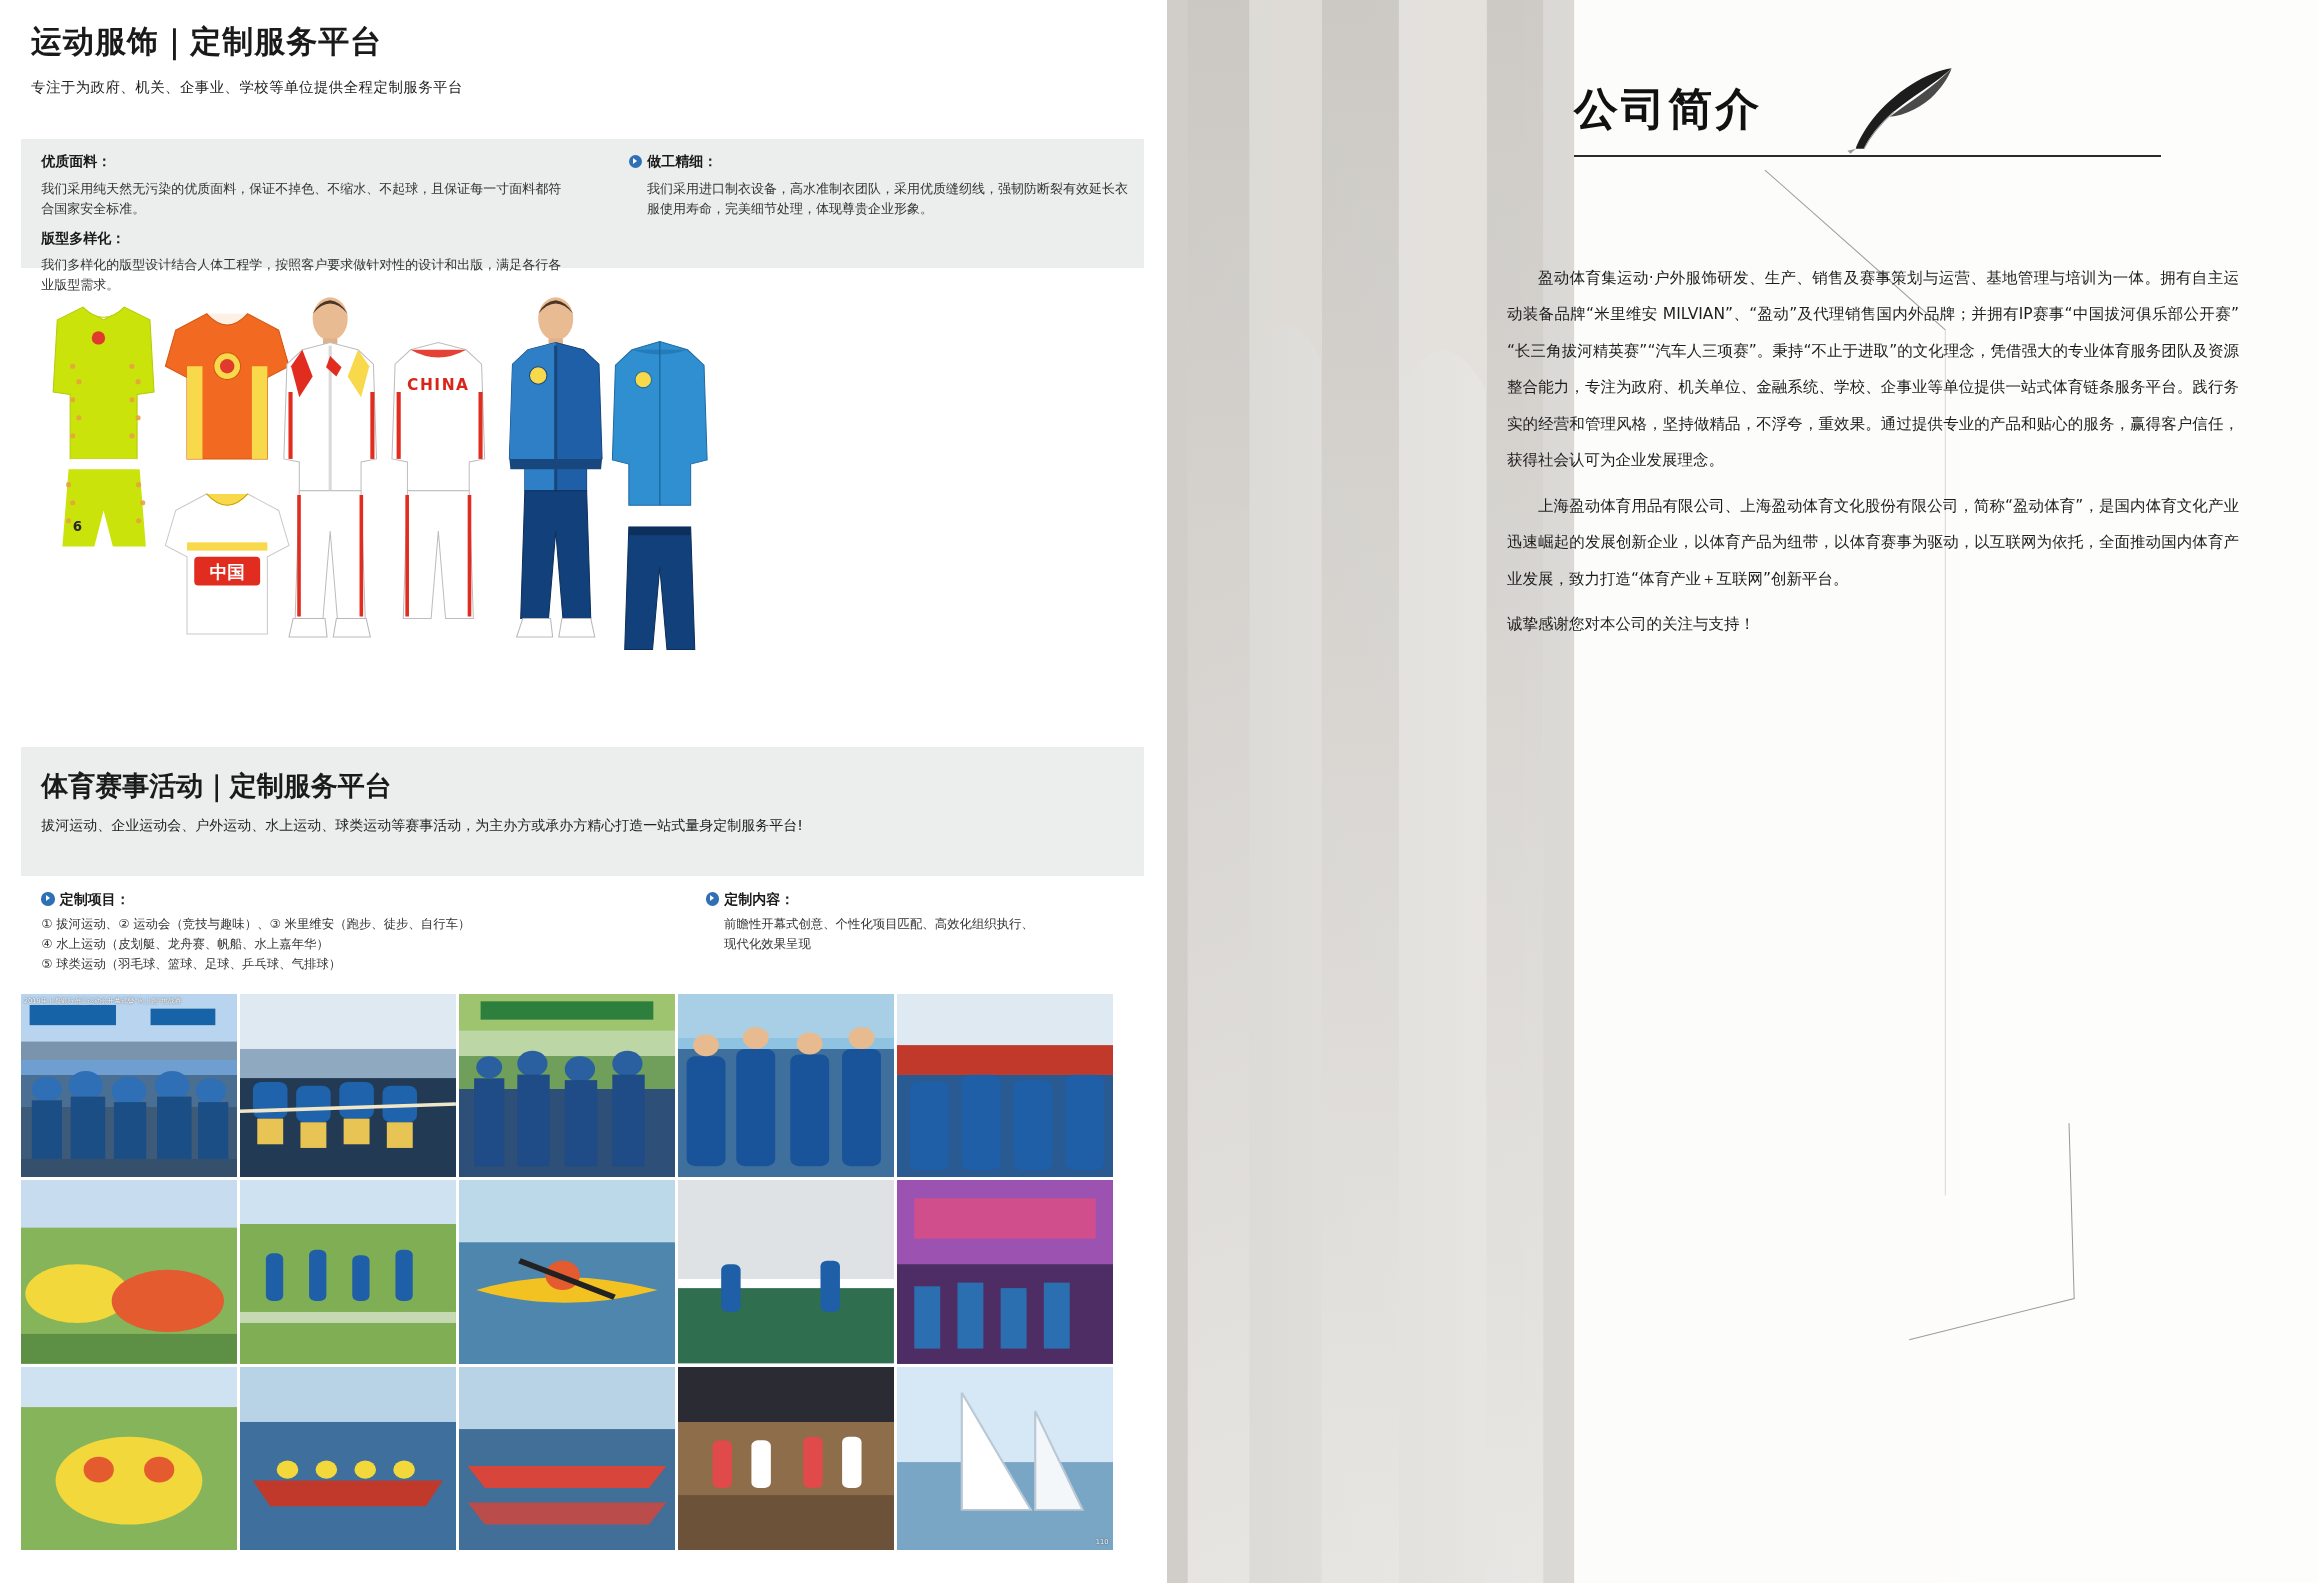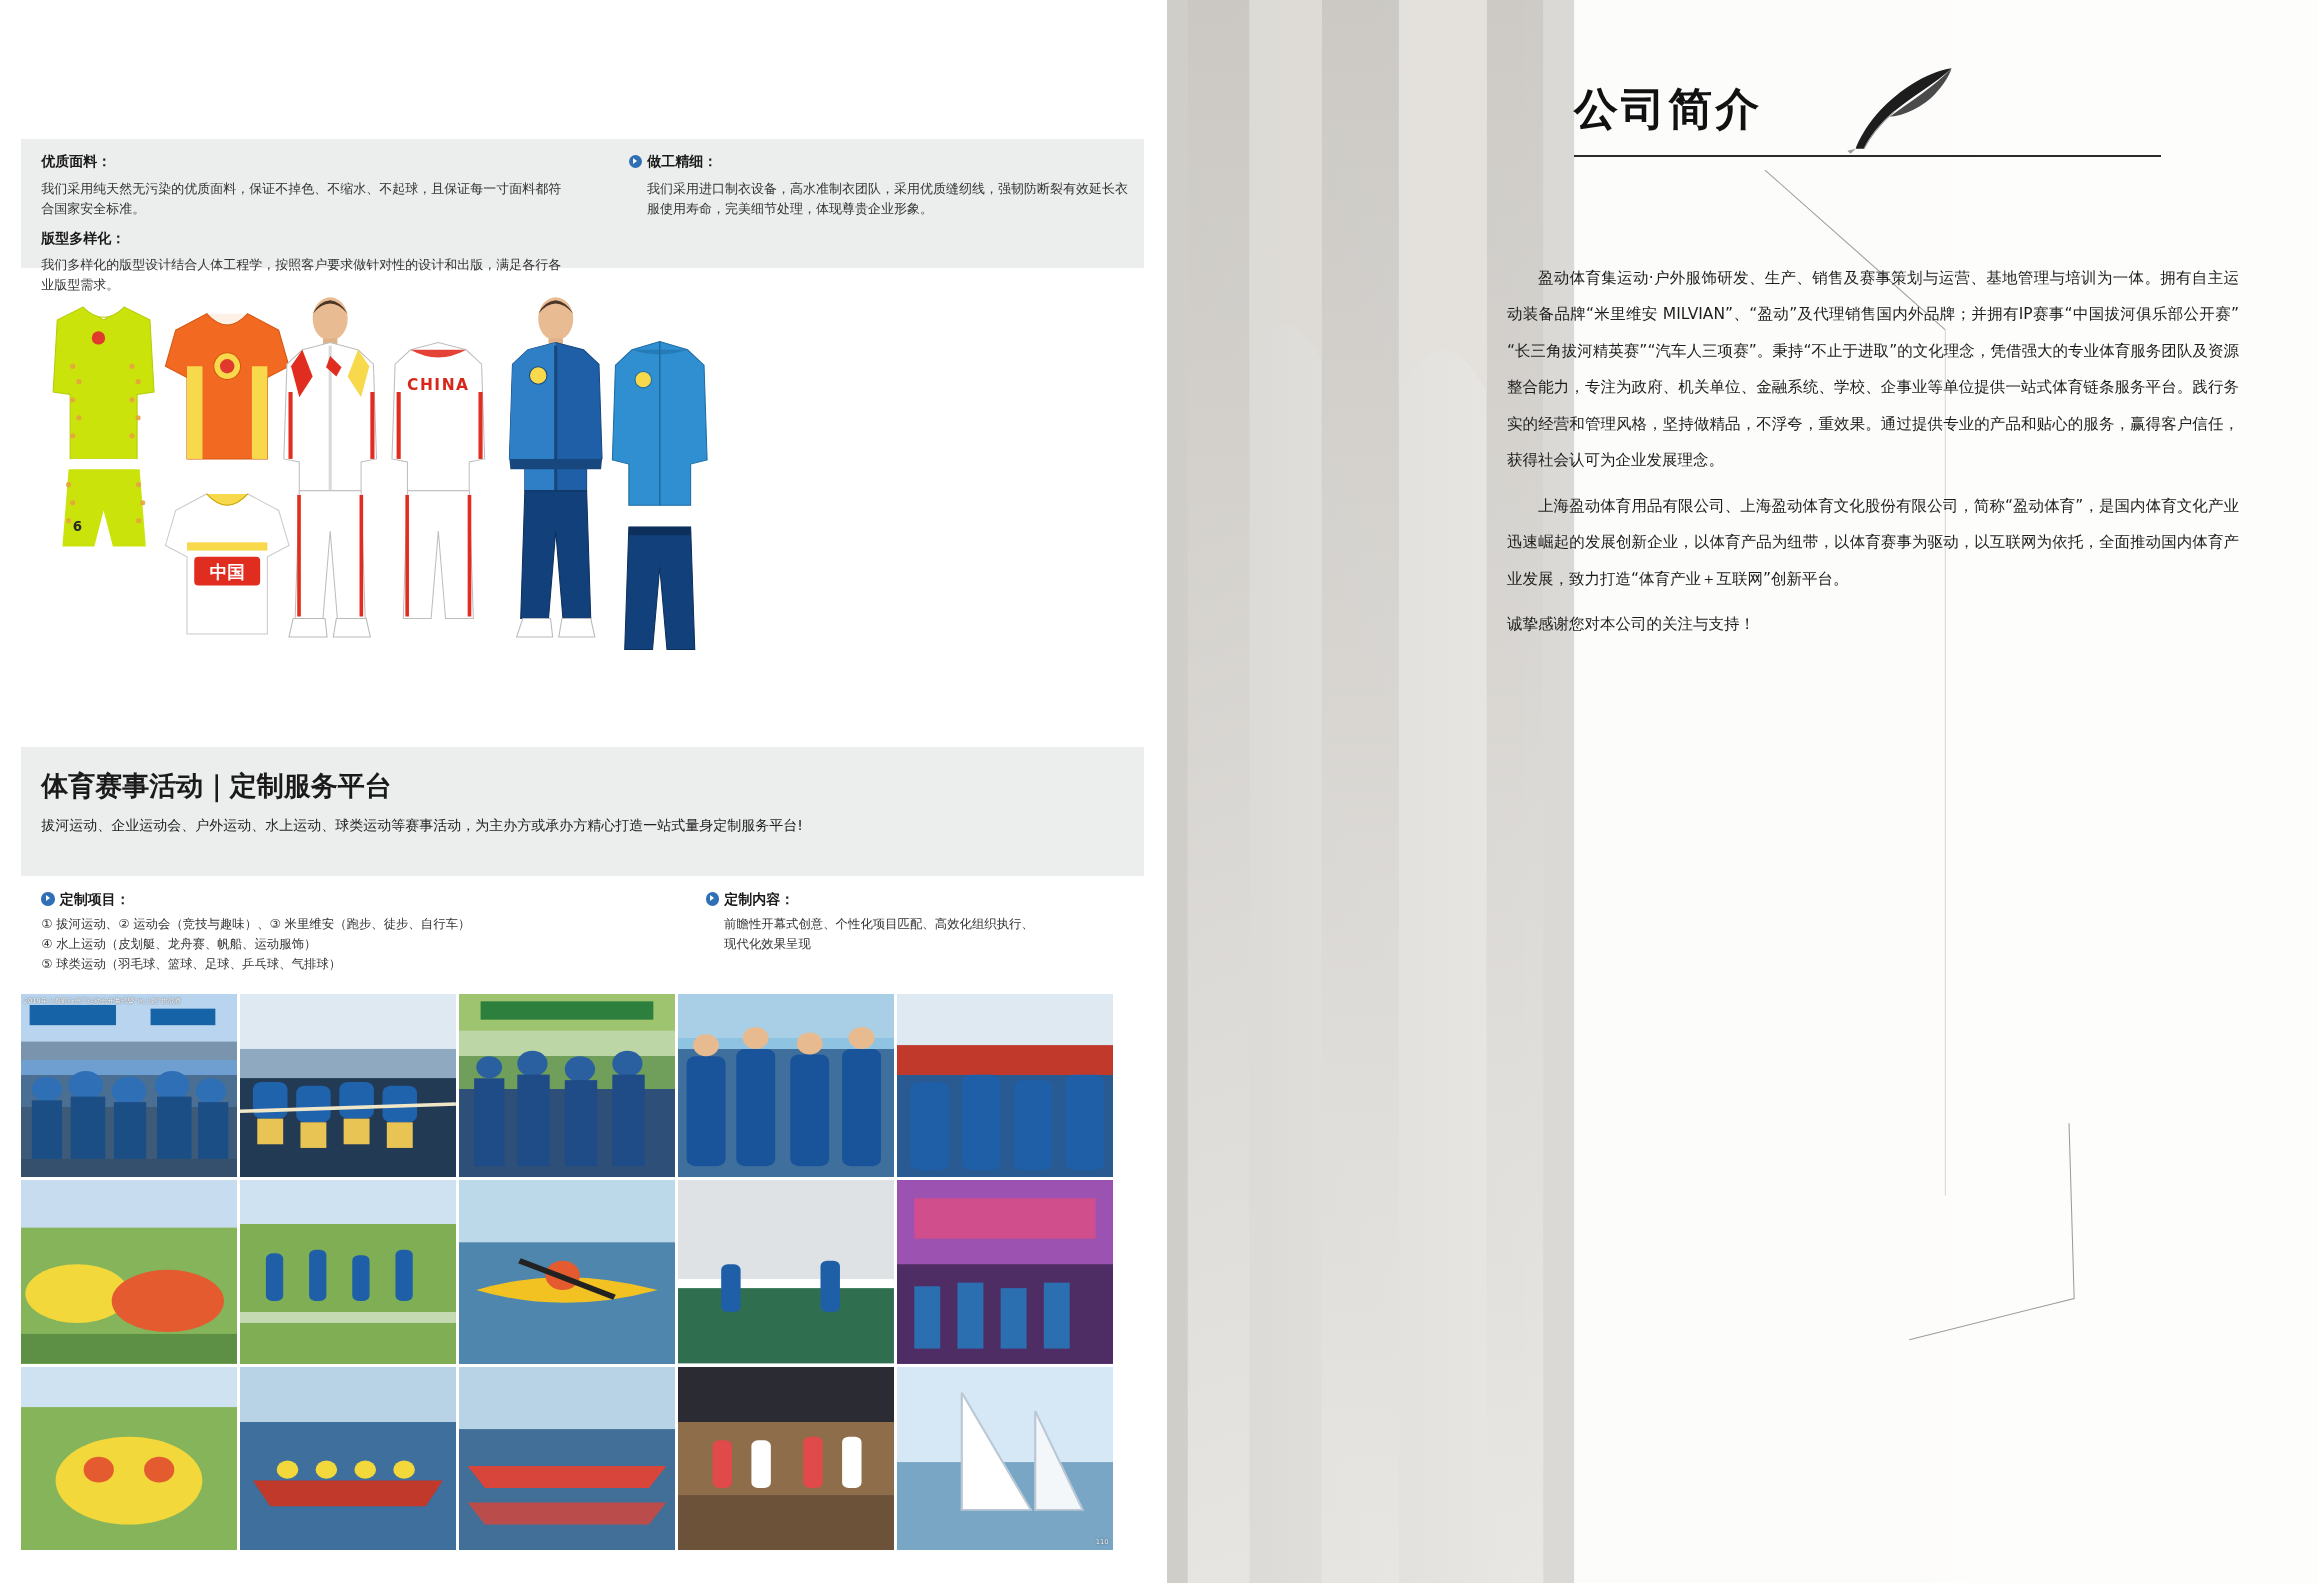--- a/index.html
+++ b/index.html
@@ -78,20 +78,24 @@
     position:absolute;left:340px;top:260px;width:732px;
     font-size:15.5px;line-height:2.35;color:#1d1d1d;text-align:justify;
   }
   .body-text p{margin:0 0 9.3px 0;text-indent:2em;}
 </style>
 </head>
 <body>
 
 <div id="left-page">
 
+  <div class="page-title-block">
+    <div class="title-main">运动服饰｜定制服务平台</div>
+    <div class="title-sub">专注于为政府、机关、企事业、学校等单位提供全程定制服务平台</div>
+  </div>
 
   <div class="gray-band" id="band-apparel">
     <div class="band-col" style="left:20.6px;top:14.4px;width:531px;font-family:Liberation Serif, serif;">
       <div class="band-head">优质面料：</div>
       <div class="band-body">我们采用纯天然无污染的优质面料，保证不掉色、不缩水、不起球，且保证每一寸面料都符合国家安全标准。</div>
       <div class="band-head" style="margin-top:11.3px;">版型多样化：</div>
       <div class="band-body">我们多样化的版型设计结合人体工程学，按照客户要求做针对性的设计和出版，满足各行各业版型需求。</div>
     </div>
     <div class="band-col" style="left:608px;top:14.4px;width:510px;">
       <div class="band-head">
@@ -216,21 +220,21 @@
     <div style="position:absolute;left:20.6px;top:70px;font-size:14px;color:#222;">拔河运动、企业运动会、户外运动、水上运动、球类运动等赛事活动，为主办方或承办方精心打造一站式量身定制服务平台!</div>
   </div>
 
   <div id="events-detail">
     <div style="position:absolute;left:20.6px;top:0;width:587px;">
       <div style="font-size:14px;font-weight:bold;color:#1a1a1a;">
         <span class="bullet-icon"></span><span>定制项目：</span>
       </div>
       <div style="font-size:12.4px;color:#333;line-height:1.6;margin-top:5.2px;">
         <div>① 拔河运动、② 运动会（竞技与趣味）、③ 米里维安（跑步、徒步、自行车）</div>
-        <div>④ 水上运动（皮划艇、龙舟赛、帆船、运动服饰）</div>
+        <div>④ 水上运动（皮划艇、龙舟赛、帆船、水上嘉年华）</div>
         <div>⑤ 球类运动（羽毛球、篮球、足球、乒乓球、气排球）</div>
       </div>
     </div>
     <div style="position:absolute;left:685px;top:0;width:423px;">
       <div style="font-size:14px;font-weight:bold;color:#1a1a1a;">
         <span class="bullet-icon"></span><span>定制内容：</span>
       </div>
       <div style="font-size:12.4px;color:#333;line-height:1.6;margin-top:5.2px;padding-left:18.5px;">
         <div>前瞻性开幕式创意、个性化项目匹配、高效化组织执行、</div>
         <div>现代化效果呈现</div>

